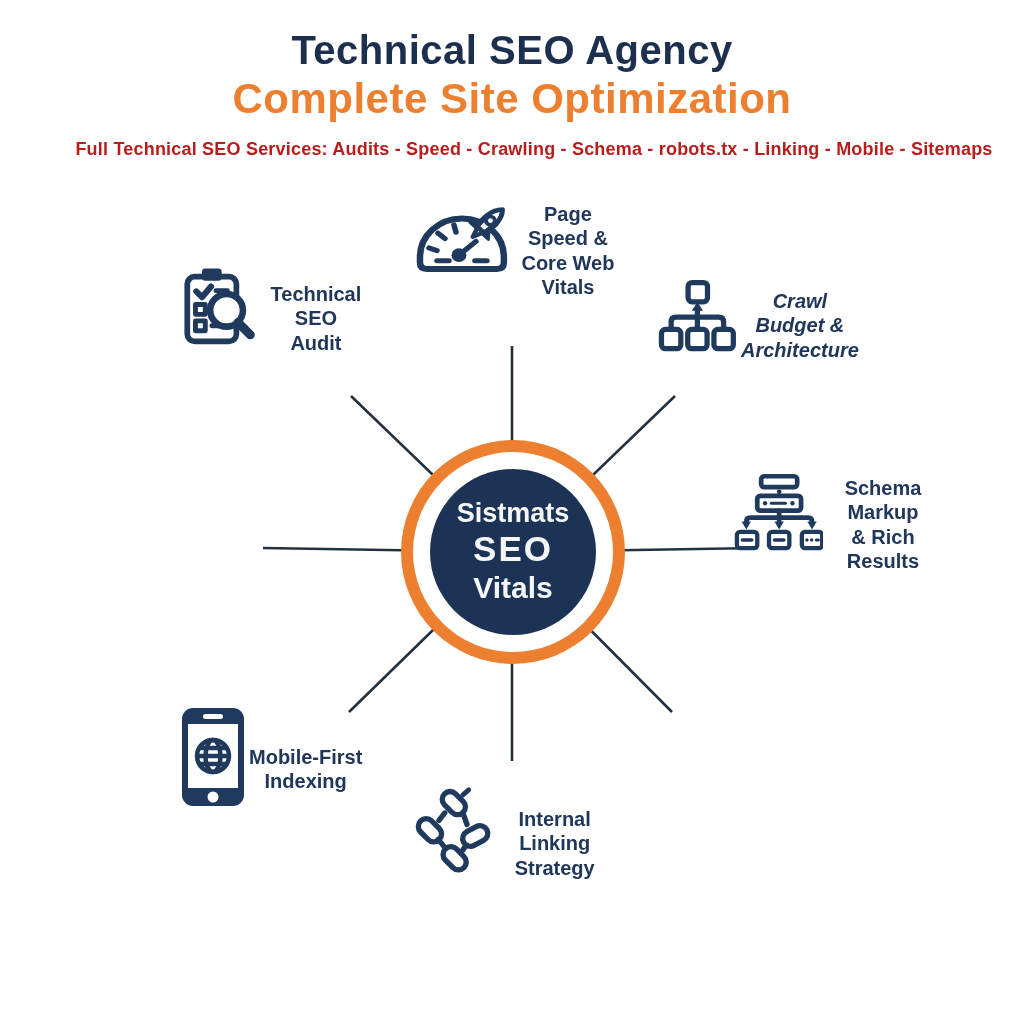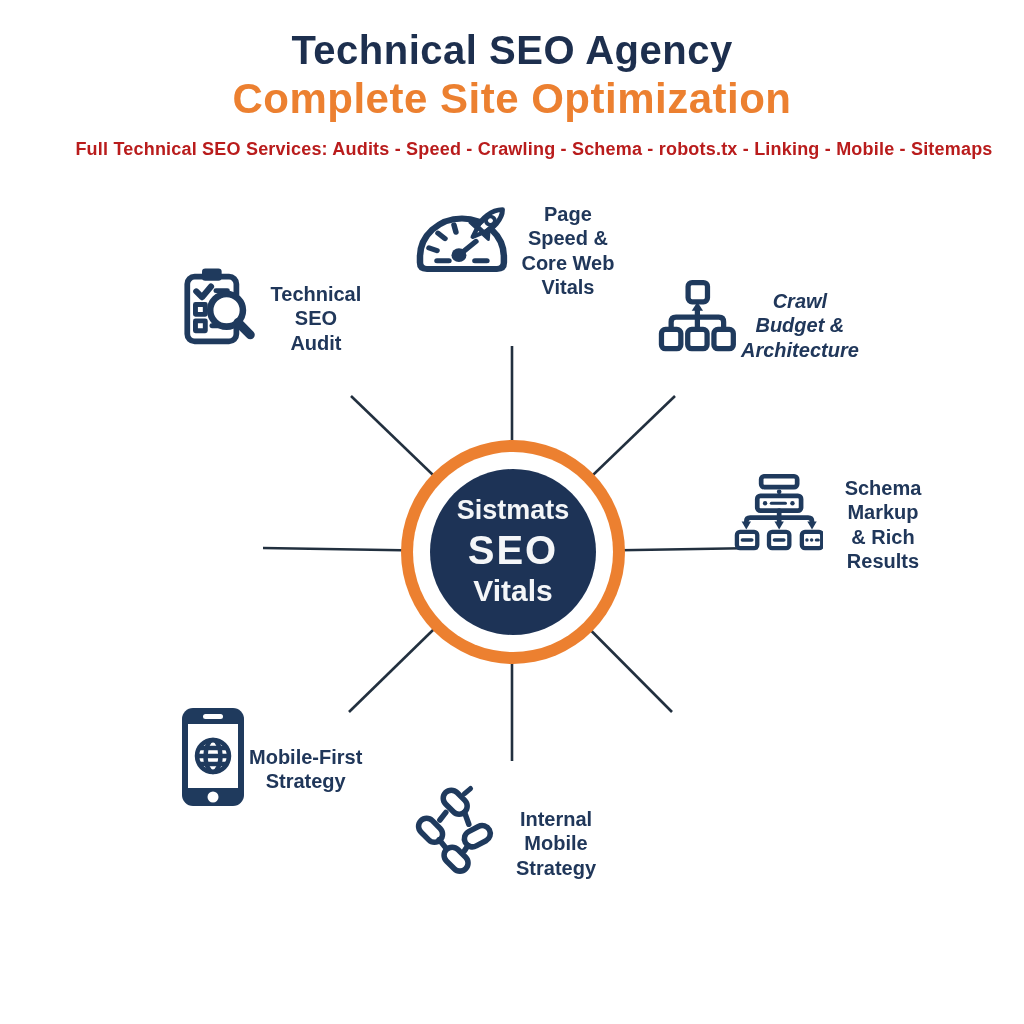--- a/index.html
+++ b/index.html
@@ -20,21 +20,21 @@
   .spokes{position:absolute;left:0;top:0;z-index:1;}
   .spokes line{stroke:#22303f;stroke-width:2.6;}
   
   .hub{position:absolute;left:401px;top:440px;width:224px;height:224px;border-radius:50%;
        background:#ec8030;z-index:2;}
   .hub-white{position:absolute;inset:12px;border-radius:50%;background:#ffffff;}
   .hub-navy{position:absolute;inset:17px;border-radius:50%;background:#1d3356;
             display:flex;flex-direction:column;align-items:center;justify-content:center;
             color:#f4f6f8;text-align:center;}
   .hub-l1{font-size:27px;font-weight:700;line-height:1.15;}
-  .hub-l2{font-size:40px;font-weight:800;letter-spacing:2px;line-height:1.15;}
+  .hub-l2{font-size:35px;font-weight:800;letter-spacing:2px;line-height:1.15;}
   .hub-l3{font-size:30px;font-weight:700;line-height:1.2;}
   
   .node{position:absolute;z-index:3;display:flex;align-items:center;}
   .node svg{color:#1f3a5d;display:block;}
   .label{font-size:20px;font-weight:700;color:#20375a;text-align:center;
          line-height:1.22;white-space:pre-line;margin-top:24px;}
   .n-audit  {left:175px;top:258px;width:200px;}
   .n-speed  {left:412px;top:192px;width:212px;}
   .n-speed .label{margin-top:10px;}
   .n-crawl  {left:655px;top:265px;width:205px;font-style:italic;}
@@ -180,36 +180,36 @@
           </g>
         <g transform="translate(53,84) rotate(45)">
             <rect x="-16" y="-9.5" width="32" height="19" rx="9.5"></rect>
           </g>
         <line x1="41" y1="29" x2="34" y2="38"></line>
         <line x1="33" y1="61" x2="42" y2="72"></line>
         <line x1="63" y1="29" x2="68" y2="43"></line>
         <line x1="67" y1="68" x2="63" y2="74"></line>
       </g>
     </svg>
-    <div class="label">Internal Mobile
+    <div class="label">Internal Linking
 Strategy</div>
   </div>
 
   <div class="node n-mobile">
     <svg width="72" height="102" viewBox="0 0 72 102">
       <rect x="5" y="2" width="62" height="98" rx="11" fill="currentColor"></rect>
       <rect x="11" y="18" width="50" height="64" fill="#ffffff"></rect>
       <rect x="26" y="8" width="20" height="5" rx="2.5" fill="#ffffff"></rect>
       <circle cx="36" cy="91" r="5.5" fill="#ffffff"></circle>
       <g fill="none" stroke="currentColor" stroke-width="4.5">
         <circle cx="36" cy="50" r="16"></circle>
         <ellipse cx="36" cy="50" rx="7.5" ry="16"></ellipse>
         <line x1="20" y1="50" x2="52" y2="50"></line>
         <line x1="22.5" y1="42" x2="49.5" y2="42"></line>
         <line x1="22.5" y1="58" x2="49.5" y2="58"></line>
       </g>
     </svg>
     <div class="label">Mobile-First
-Strategy</div>
+Indexing</div>
   </div>
 
 
 </div>
 
 </body></html>

